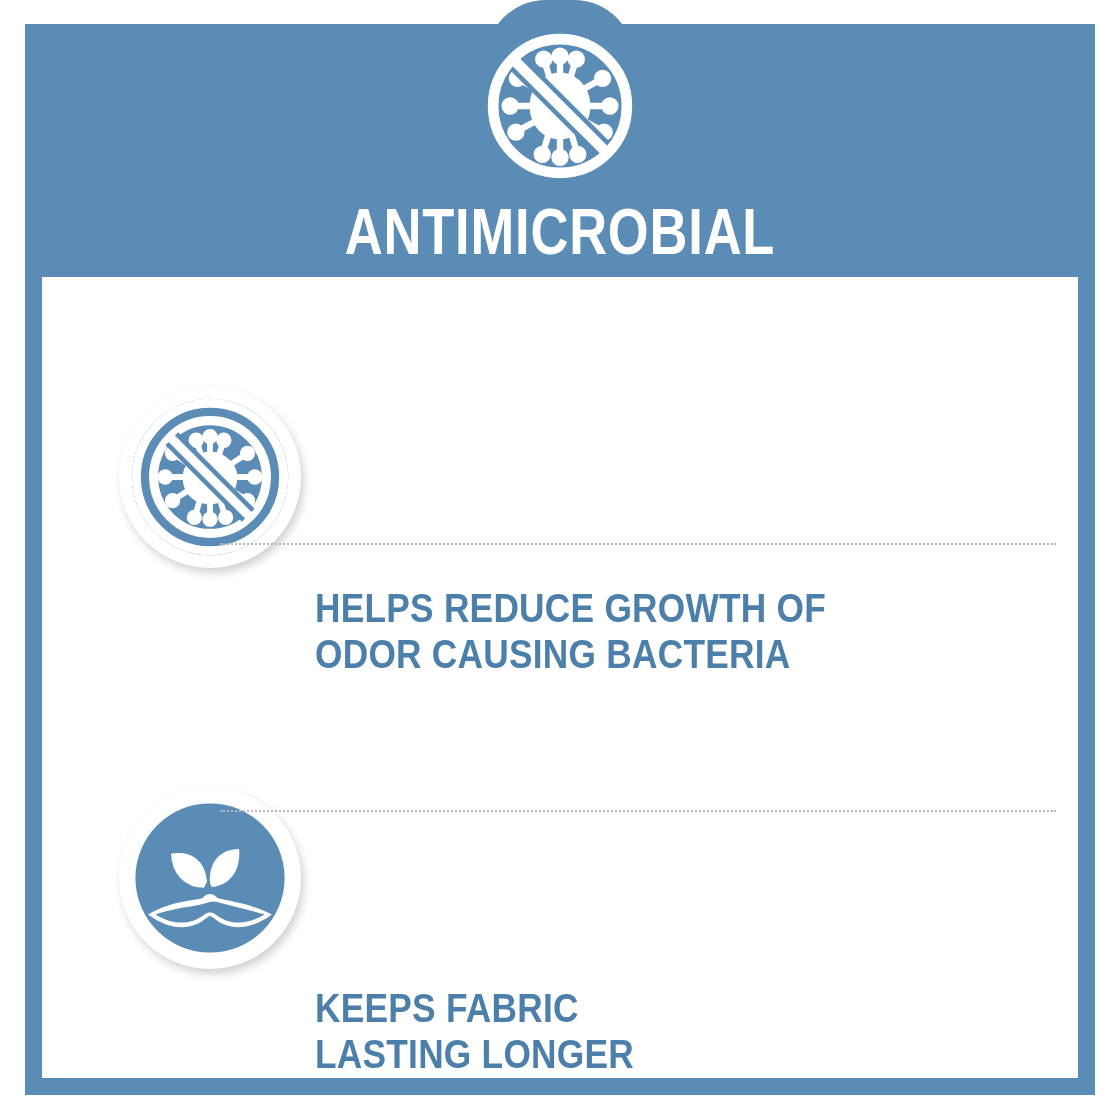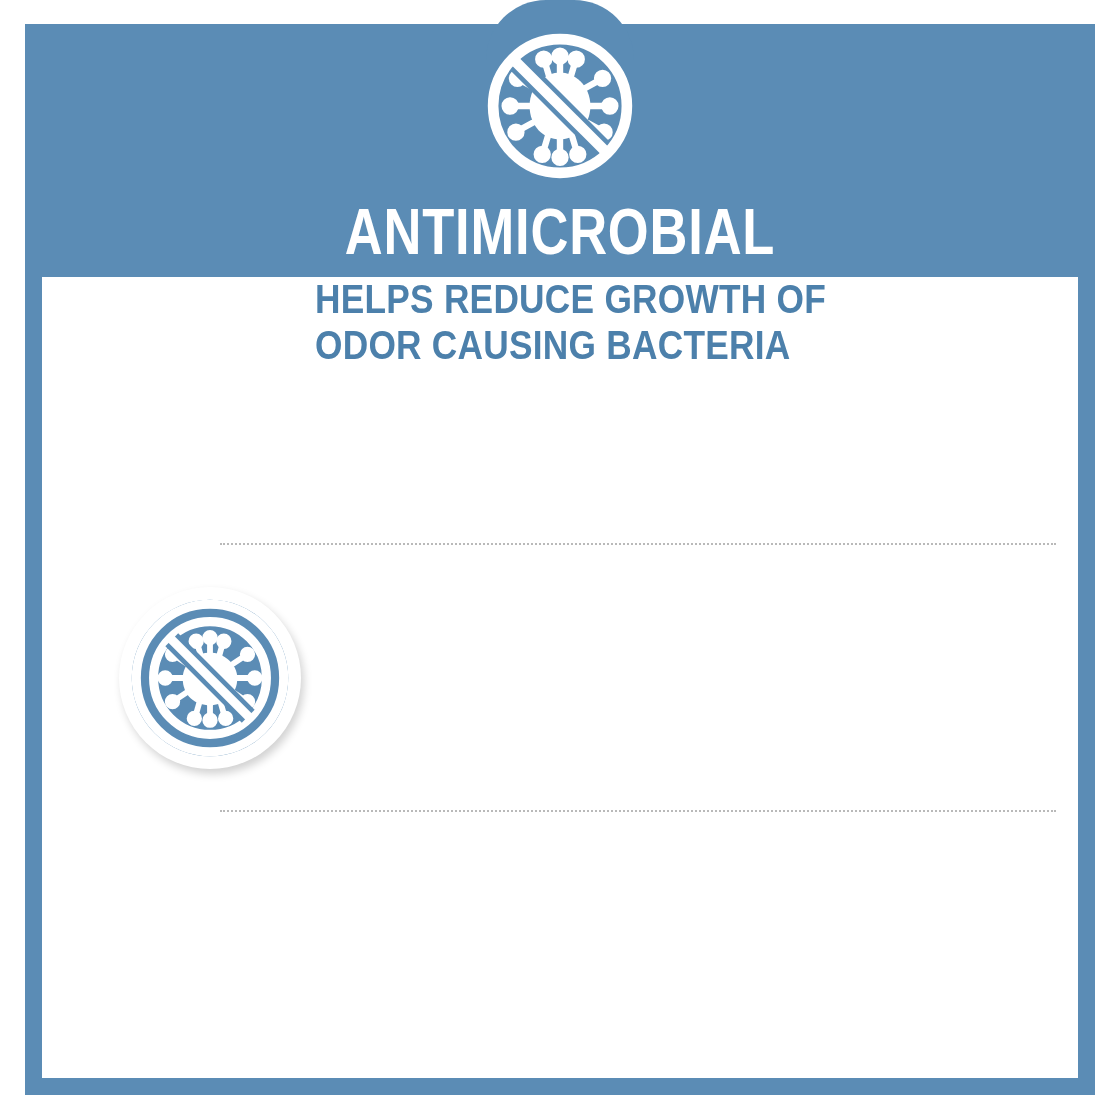--- a/index.html
+++ b/index.html
@@ -60,21 +60,21 @@
     box-sizing:border-box;
     padding:0;
   }
 
   .rows{
     position:absolute;left:0;top:0;width:100%;height:100%;
     display:flex;flex-direction:column;
   }
   .row{
     flex:1 1 0;
-    display:flex;align-items:flex-start;
+    display:flex;align-items:flex-end;
     padding-left:168px;
     position:relative;
     box-sizing:border-box;
   }
   .badge{
     position:absolute;
     left:168px;top:50%;
     transform:translate(-50%,-50%);
     width:182px;height:182px;
   }
@@ -215,20 +215,42 @@
             <circle cx="50" cy="50" r="40.5" fill="none" stroke="#ffffff" stroke-width="5"></circle>
           </svg>
         </div>
         <div class="row-text" style="color: rgb(76, 128, 171);">
           <span class="l">HELPS REDUCE GROWTH OF</span>
           <span class="l">ODOR CAUSING BACTERIA</span>
         </div>
       </div>
 
 
+      <div class="row">
+        <div class="badge">
+          <div class="disc"></div>
+          <svg viewBox="0 0 100 100" aria-hidden="true">
+            <circle cx="50" cy="50" r="41" fill="#5b8cb5"></circle>
+
+            <path d="M47 56 C36 56 28 48 28 36 C40 34 48 40 49 52 Z" fill="#ffffff"></path>
+            <path d="M47 56 C36 56 28 48 28 36 C40 34 48 40 49 52 Z" fill="none" stroke="#5b8cb5" stroke-width="1.2"></path>
+
+            <path d="M51 55 C60 54 67 47 66 34 C55 34 49 42 50 53 Z" fill="#ffffff"></path>
+
+            <path d="M16 70 C28 63 38 63 46 61 C48 58 52 58 54 61 C62 63 72 64 84 70
+                     C72 79 60 79 52 72 C50 70.5 50 70.5 48 72 C40 79 28 79 16 70 Z" fill="#ffffff"></path>
+            <path d="M20 70 C32 66 40 66 47 64 C52 62.5 52 62.5 57 64 C64 66 70 67 80 70
+                     C70 76 61 76 53 70 C51 68.6 49 68.6 47 70 C39 76 30 76 20 70 Z" fill="#5b8cb5"></path>
+          </svg>
+        </div>
+        <div class="row-text" style="color: rgb(76, 128, 171);">
+          <span class="l">KEEPS FABRIC</span>
+          <span class="l">LASTING LONGER</span>
+        </div>
+      </div>
 
     </div>
 
     <div class="divider" id="div1" style="border-top-color: rgb(185, 185, 185);"></div>
     <div class="divider" id="div2" style="border-top-color: rgb(185, 185, 185);"></div>
   </div>
 
 </div>
 
 </body></html>

